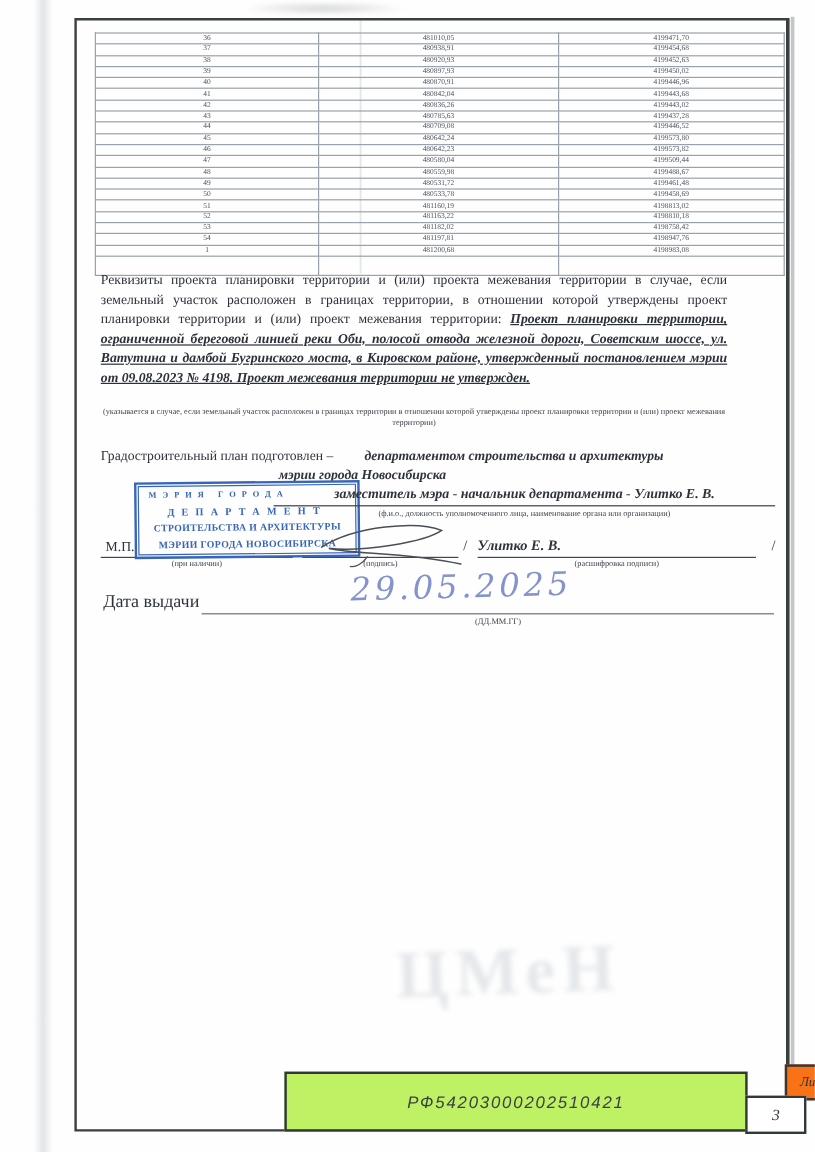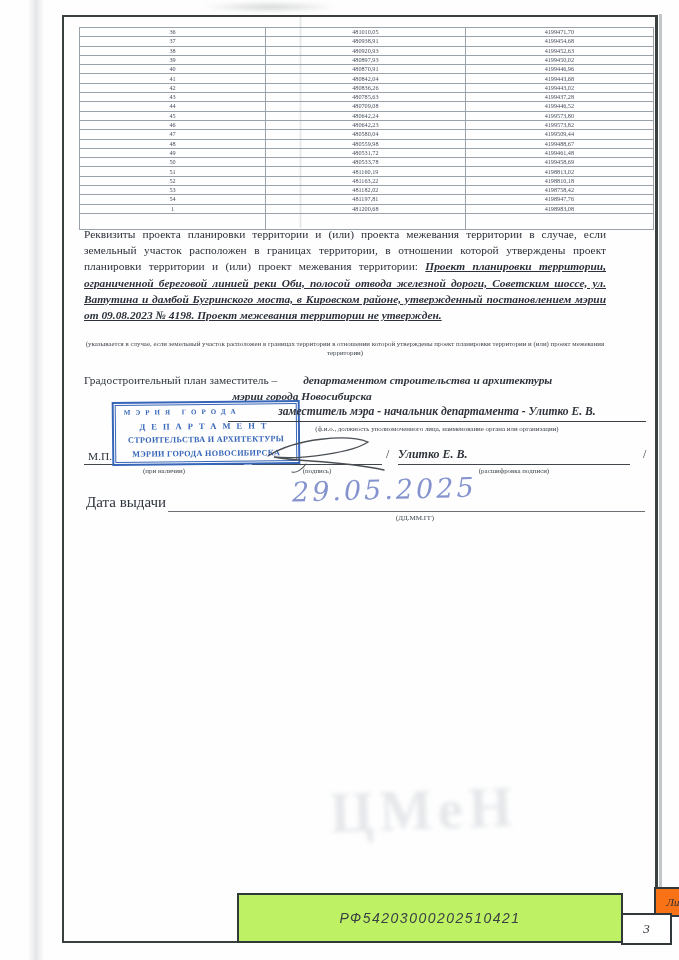--- a/index.html
+++ b/index.html
@@ -201,21 +201,21 @@
         <td></td>
         <td></td>
       </tr>
     </tbody>
 </table>
 
 <div class="requisites"><span>Реквизиты проекта планировки территории и (или) проекта межевания территории в случае, если земельный участок расположен в границах территории, в отношении которой утверждены проект планировки территории и (или) проект межевания территории: </span><span class="emph">Проект планировки территории, ограниченной береговой линией реки Оби, полосой отвода железной дороги, Советским шоссе, ул. Ватутина и дамбой Бугринского моста, в Кировском районе, утвержденный постановлением мэрии от 09.08.2023 № 4198. Проект межевания территории не утвержден.</span></div>
 
 <div class="caption req-caption">(указывается в случае, если земельный участок расположен в границах территории в отношении которой утверждены проект планировки территории и (или) проект межевания территории)</div>
 
-<div class="prepared-line1"><span>Градостроительный план заместитель –</span><span class="boldit org1">департаментом строительства и архитектуры</span></div>
+<div class="prepared-line1"><span>Градостроительный план подготовлен –</span><span class="boldit org1">департаментом строительства и архитектуры</span></div>
 <div class="prepared-line2 boldit">мэрии города Новосибирска</div>
 
 <div class="stamp">
   <div class="stamp-inner">
     <div class="stamp-l1">МЭРИЯ ГОРОДА</div>
     <div class="stamp-l2">ДЕПАРТАМЕНТ</div>
     <div class="stamp-l3">СТРОИТЕЛЬСТВА И АРХИТЕКТУРЫ</div>
     <div class="stamp-l4">МЭРИИ ГОРОДА НОВОСИБИРСКА</div>
   </div>
 </div>

